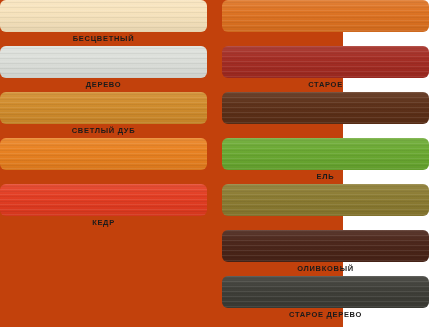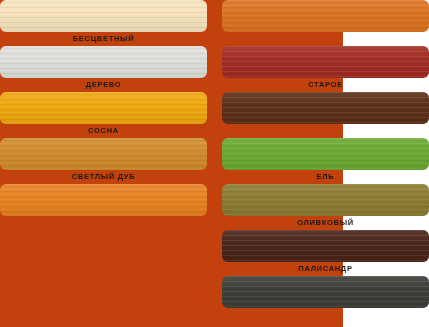--- a/index.html
+++ b/index.html
@@ -96,44 +96,44 @@
     </div>
 
     <div class="swatch-row">
       <div class="chip" style="background-color: rgb(220, 223, 218);">
         <span class="grain"></span>
         <span class="sheen"></span>
       </div>
       <span class="chip-label">ДЕРЕВО</span>
     </div>
 
-    <div class="swatch-row">
-      <div class="chip" style="background-color: rgb(240, 168, 12);">
-        <span class="grain"></span>
-        <span class="sheen"></span>
-      </div>
-      <span class="chip-label">СОСНА</span>
-    </div>
 
     <div class="swatch-row">
       <div class="chip" style="background-color: rgb(208, 139, 43);">
         <span class="grain"></span>
         <span class="sheen"></span>
       </div>
       <span class="chip-label">СВЕТЛЫЙ ДУБ</span>
     </div>
 
 
     <div class="swatch-row">
       <div class="chip" style="background-color: rgb(232, 128, 31);">
         <span class="grain"></span>
         <span class="sheen"></span>
       </div>
     </div>
 
+    <div class="swatch-row">
+      <div class="chip" style="background-color: rgb(226, 59, 32);">
+        <span class="grain"></span>
+        <span class="sheen"></span>
+      </div>
+      <span class="chip-label">КЕДР</span>
+    </div>
 
   </div>
 
   <div class="column right">
 
     <div class="swatch-row">
       <div class="chip" style="background-color: rgb(221, 113, 32);">
         <span class="grain"></span>
         <span class="sheen"></span>
       </div>
@@ -160,33 +160,33 @@
         <span class="sheen"></span>
       </div>
       <span class="chip-label">ЕЛЬ</span>
     </div>
 
     <div class="swatch-row">
       <div class="chip" style="background-color: rgb(138, 122, 48);">
         <span class="grain"></span>
         <span class="sheen"></span>
       </div>
-      <span class="chip-label">ОЛИВКОВЫЙ</span>
     </div>
 
     <div class="swatch-row">
       <div class="chip" style="background-color: rgb(74, 36, 24);">
         <span class="grain"></span>
         <span class="sheen"></span>
       </div>
-      <span class="chip-label">ПАЛИСАНДР</span>
+      <span class="chip-label">ОЛИВКОВЫЙ</span>
     </div>
 
     <div class="swatch-row">
       <div class="chip" style="background-color: rgb(61, 61, 55);">
         <span class="grain"></span>
         <span class="sheen"></span>
       </div>
+      <span class="chip-label">СТАРОЕ ДЕРЕВО</span>
     </div>
 
   </div>
 
 </div>
 
 </body></html>

